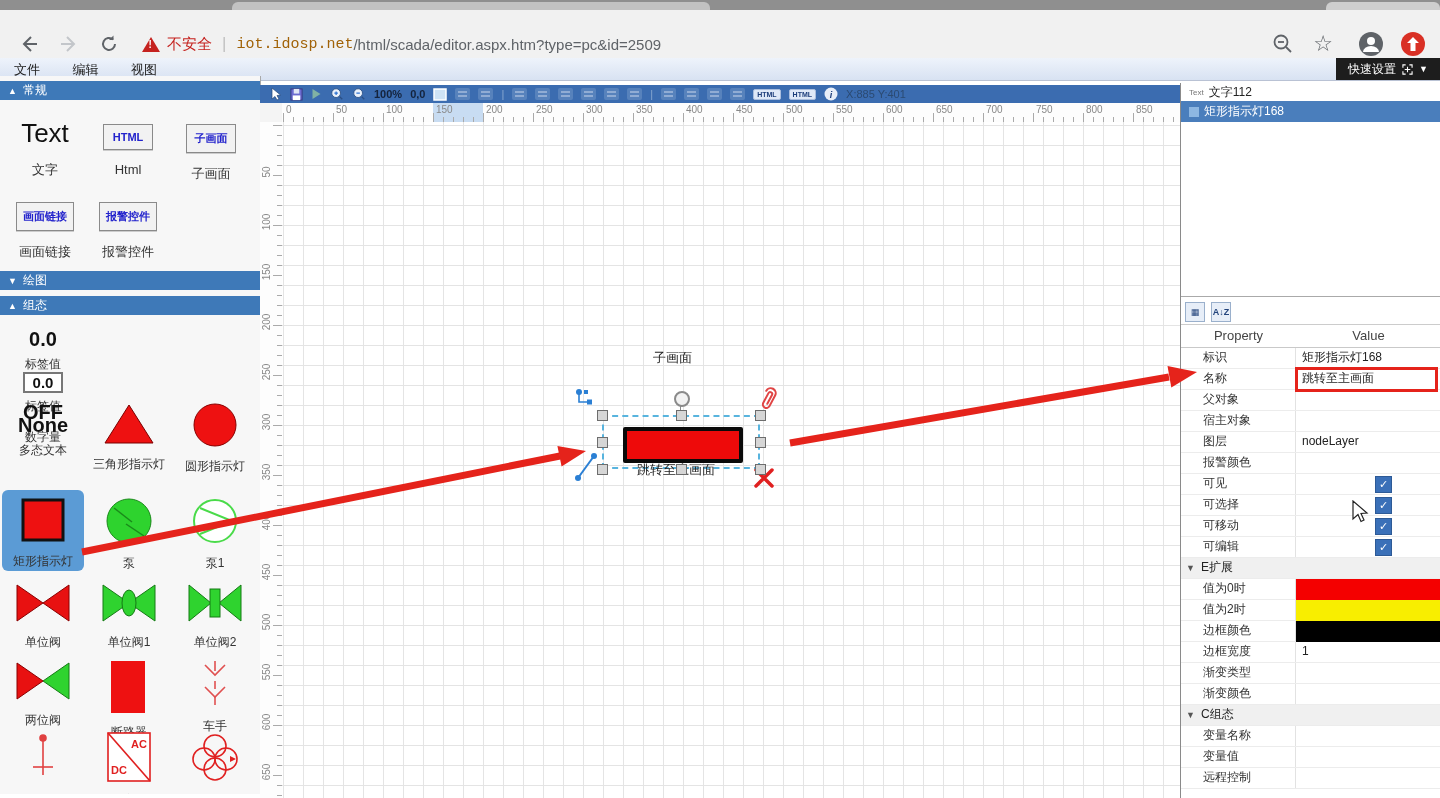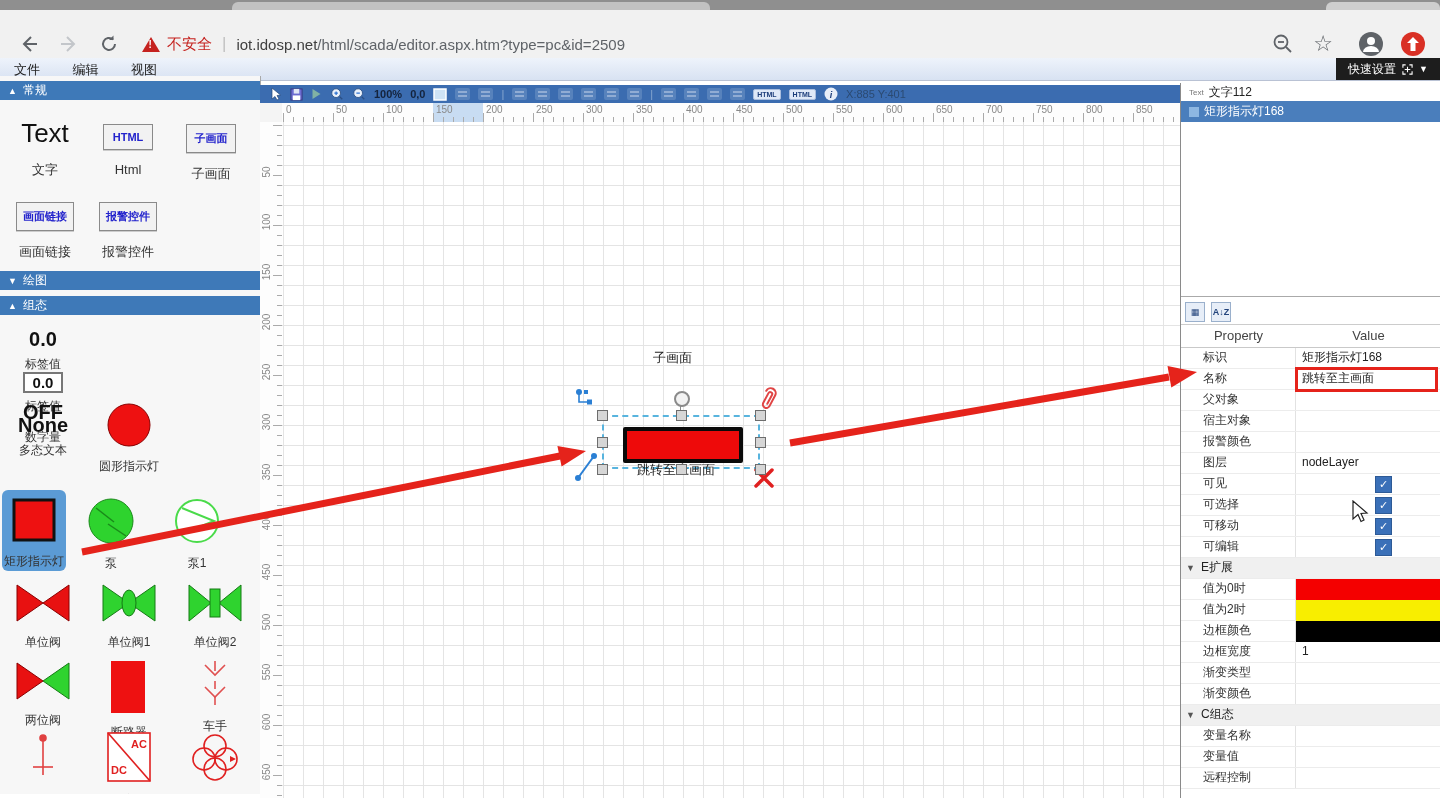--- a/index.html
+++ b/index.html
@@ -10,42 +10,42 @@
   #tabstrip{position:absolute;left:0;top:0;width:1440px;height:10px;background:#8f8f8f;}
   #tabstrip .tab{position:absolute;left:232px;top:2px;width:478px;height:8px;background:#c2c2c2;border-radius:6px 6px 0 0;}
   #tabstrip .tab2{position:absolute;left:1326px;top:2px;width:114px;height:8px;background:#cecece;border-radius:6px 6px 0 0;}
   #browserbar{position:absolute;left:0;top:10px;width:1440px;height:48px;background:#f1f1f1;border-bottom:1px solid #d8d8d8;}
   .bicon{position:absolute;top:21px;width:26px;height:26px;display:flex;align-items:center;justify-content:center;}
   #urlarea{position:absolute;left:142px;top:20px;height:28px;display:flex;align-items:center;font-size:15px;}
   #warn-tri{width:0;height:0;border-left:9px solid transparent;border-right:9px solid transparent;border-bottom:15px solid #c5221f;position:relative;margin-right:7px;}
   #warn-tri:after{content:"!";position:absolute;left:-2.5px;top:2px;color:#fff;font-size:10px;font-weight:bold;}
   .nsafe{color:#c5221f;margin-right:10px;}
   .urlsep{color:#c0c0c0;margin-right:10px;font-size:17px;}
-  .host{color:#404040;}
+  .host{color:#a16207;font-family:Liberation Mono, monospace;}
   .path{color:#5f6368;}
   
   #menubar{position:absolute;left:0;top:58px;width:1440px;height:22px;background:linear-gradient(#eef3fb,#d8e2f2);border-bottom:1px solid #b9c2d4;}
   .menu-item{display:inline-block;padding:3px 14px;font-size:13px;color:#222;}
   #quick{position:absolute;right:0;top:0;height:22px;width:104px;background:#1d1d1d;color:#fff;display:flex;align-items:center;justify-content:center;gap:6px;font-size:12px;}
   
   #palette{position:absolute;left:0;top:76px;width:260px;height:718px;background:#f7f7f7;border-right:1px solid #a9a9a9;overflow:hidden;}
   .sec-head{position:absolute;left:0;width:260px;height:19px;background:#3e79b8;color:#fff;font-size:12px;line-height:19px;}
   .sec-head .tri{display:inline-block;margin:0 6px 0 8px;font-size:9px;}
   #gen-body{position:absolute;left:0;top:24px;width:260px;height:170px;}
   .gen-cell{position:absolute;width:82px;text-align:center;}
   .gen-glyph-plain{font-size:26px;color:#111;}
   .gen-glyph-btn{display:inline-block;border:1px solid #8a8a8a;background:#f2f2f2;color:#2222cc;font-size:11px;font-weight:bold;padding:6px 6px;min-width:36px;box-shadow:0 1px 0 #ccc;}
   .gen-label{margin-top:12px;font-size:13px;color:#333;}
   #cfg-body{position:absolute;left:0;top:242px;width:260px;height:476px;}
   .cfg-row{position:absolute;left:0;width:260px;display:flex;}
   .cfg-cell{width:86px;display:flex;flex-direction:column;align-items:center;justify-content:flex-start;}
   .cfg-cell .gl{font-size:20px;font-weight:bold;color:#111;}
   .cfg-cell .gl-box{border:2px solid #777;padding:0 8px;font-size:15px;font-weight:bold;color:#111;background:#fff;}
   .cfg-cell .lab{font-size:12px;color:#333;text-align:center;line-height:1.25;margin-top:6px;}
-  .cfg-cell.sel{background:#5b9bd5;border-radius:6px;margin:-6px 2px 0 2px;padding-top:6px;width:64px;}
+  .cfg-cell.sel{background:#5b9bd5;border-radius:6px;margin:-6px 2px 0 2px;padding-top:6px;width:82px;}
   
   #canvas{position:absolute;left:260px;top:85px;width:920px;height:713px;background:#fff;}
   #ctoolbar{position:absolute;left:0;top:0;width:920px;height:18px;background:#3b6cb0;display:flex;align-items:center;gap:8px;padding-left:10px;box-sizing:border-box;}
   .tsep{color:#87a6cf;font-size:11px;}
   .ttxt{color:#14233c;font-size:11px;font-weight:bold;}
   .coords{color:#2b4a72;font-size:11px;}
   .dimicon{width:15px;height:12px;background:#6f94c6;border-radius:2px;opacity:.55;position:relative;}
   .dimicon:after{content:"";position:absolute;left:3px;top:3px;right:3px;height:2px;background:#d7e2f2;box-shadow:0 4px 0 #d7e2f2;}
   .htmlbadge{background:#dfe9f8;border:1px solid #aabede;color:#1c3d7a;font-size:7px;font-weight:bold;padding:1px 3px;border-radius:2px;}
   #hruler{position:absolute;left:22px;top:18px;width:898px;height:19px;background:#fdfdfd;border-bottom:1px solid #bbb;overflow:hidden;}
@@ -201,20 +201,26 @@
           </div>
           <div class="cfg-cell">
             <div class="gl">None</div>
             <div class="lab">多态文本</div>
           </div>
         </div>
         <div class="cfg-row" style="top: 83px;">
           <div class="cfg-cell">
             <div class="gl">OFF</div>
             <div class="lab">数字量</div>
+          </div>
+          <div class="cfg-cell">
+            <div><svg width="56" height="46">
+                <polygon points="28,4 52,42 4,42" fill="#ee1111" stroke="#7a0000"></polygon>
+              </svg></div>
+            <div class="lab">三角形指示灯</div>
           </div>
           <div class="cfg-cell">
             <div><svg width="48" height="48">
                 <circle cx="24" cy="24" r="21" fill="#ee1111" stroke="#8a0000"></circle>
               </svg></div>
             <div class="lab">圆形指示灯</div>
           </div>
         </div>
         <div class="cfg-row" style="top: 178px;">
           <div class="cfg-cell sel">
@@ -642,26 +648,26 @@
         </div>
         <div class="prow">
           <div class="plabel">父对象</div>
           <div class="pvalue"></div>
         </div>
         <div class="prow">
           <div class="plabel">宿主对象</div>
           <div class="pvalue"></div>
         </div>
         <div class="prow">
+          <div class="plabel">图层</div>
+          <div class="pvalue">nodeLayer</div>
+        </div>
+        <div class="prow">
           <div class="plabel">报警颜色</div>
           <div class="pvalue"></div>
-        </div>
-        <div class="prow">
-          <div class="plabel">图层</div>
-          <div class="pvalue">nodeLayer</div>
         </div>
         <div class="prow">
           <div class="plabel">可见</div>
           <div class="pvalue">
             <div class="pcheck">✓</div>
           </div>
         </div>
         <div class="prow">
           <div class="plabel">可选择</div>
           <div class="pvalue">

